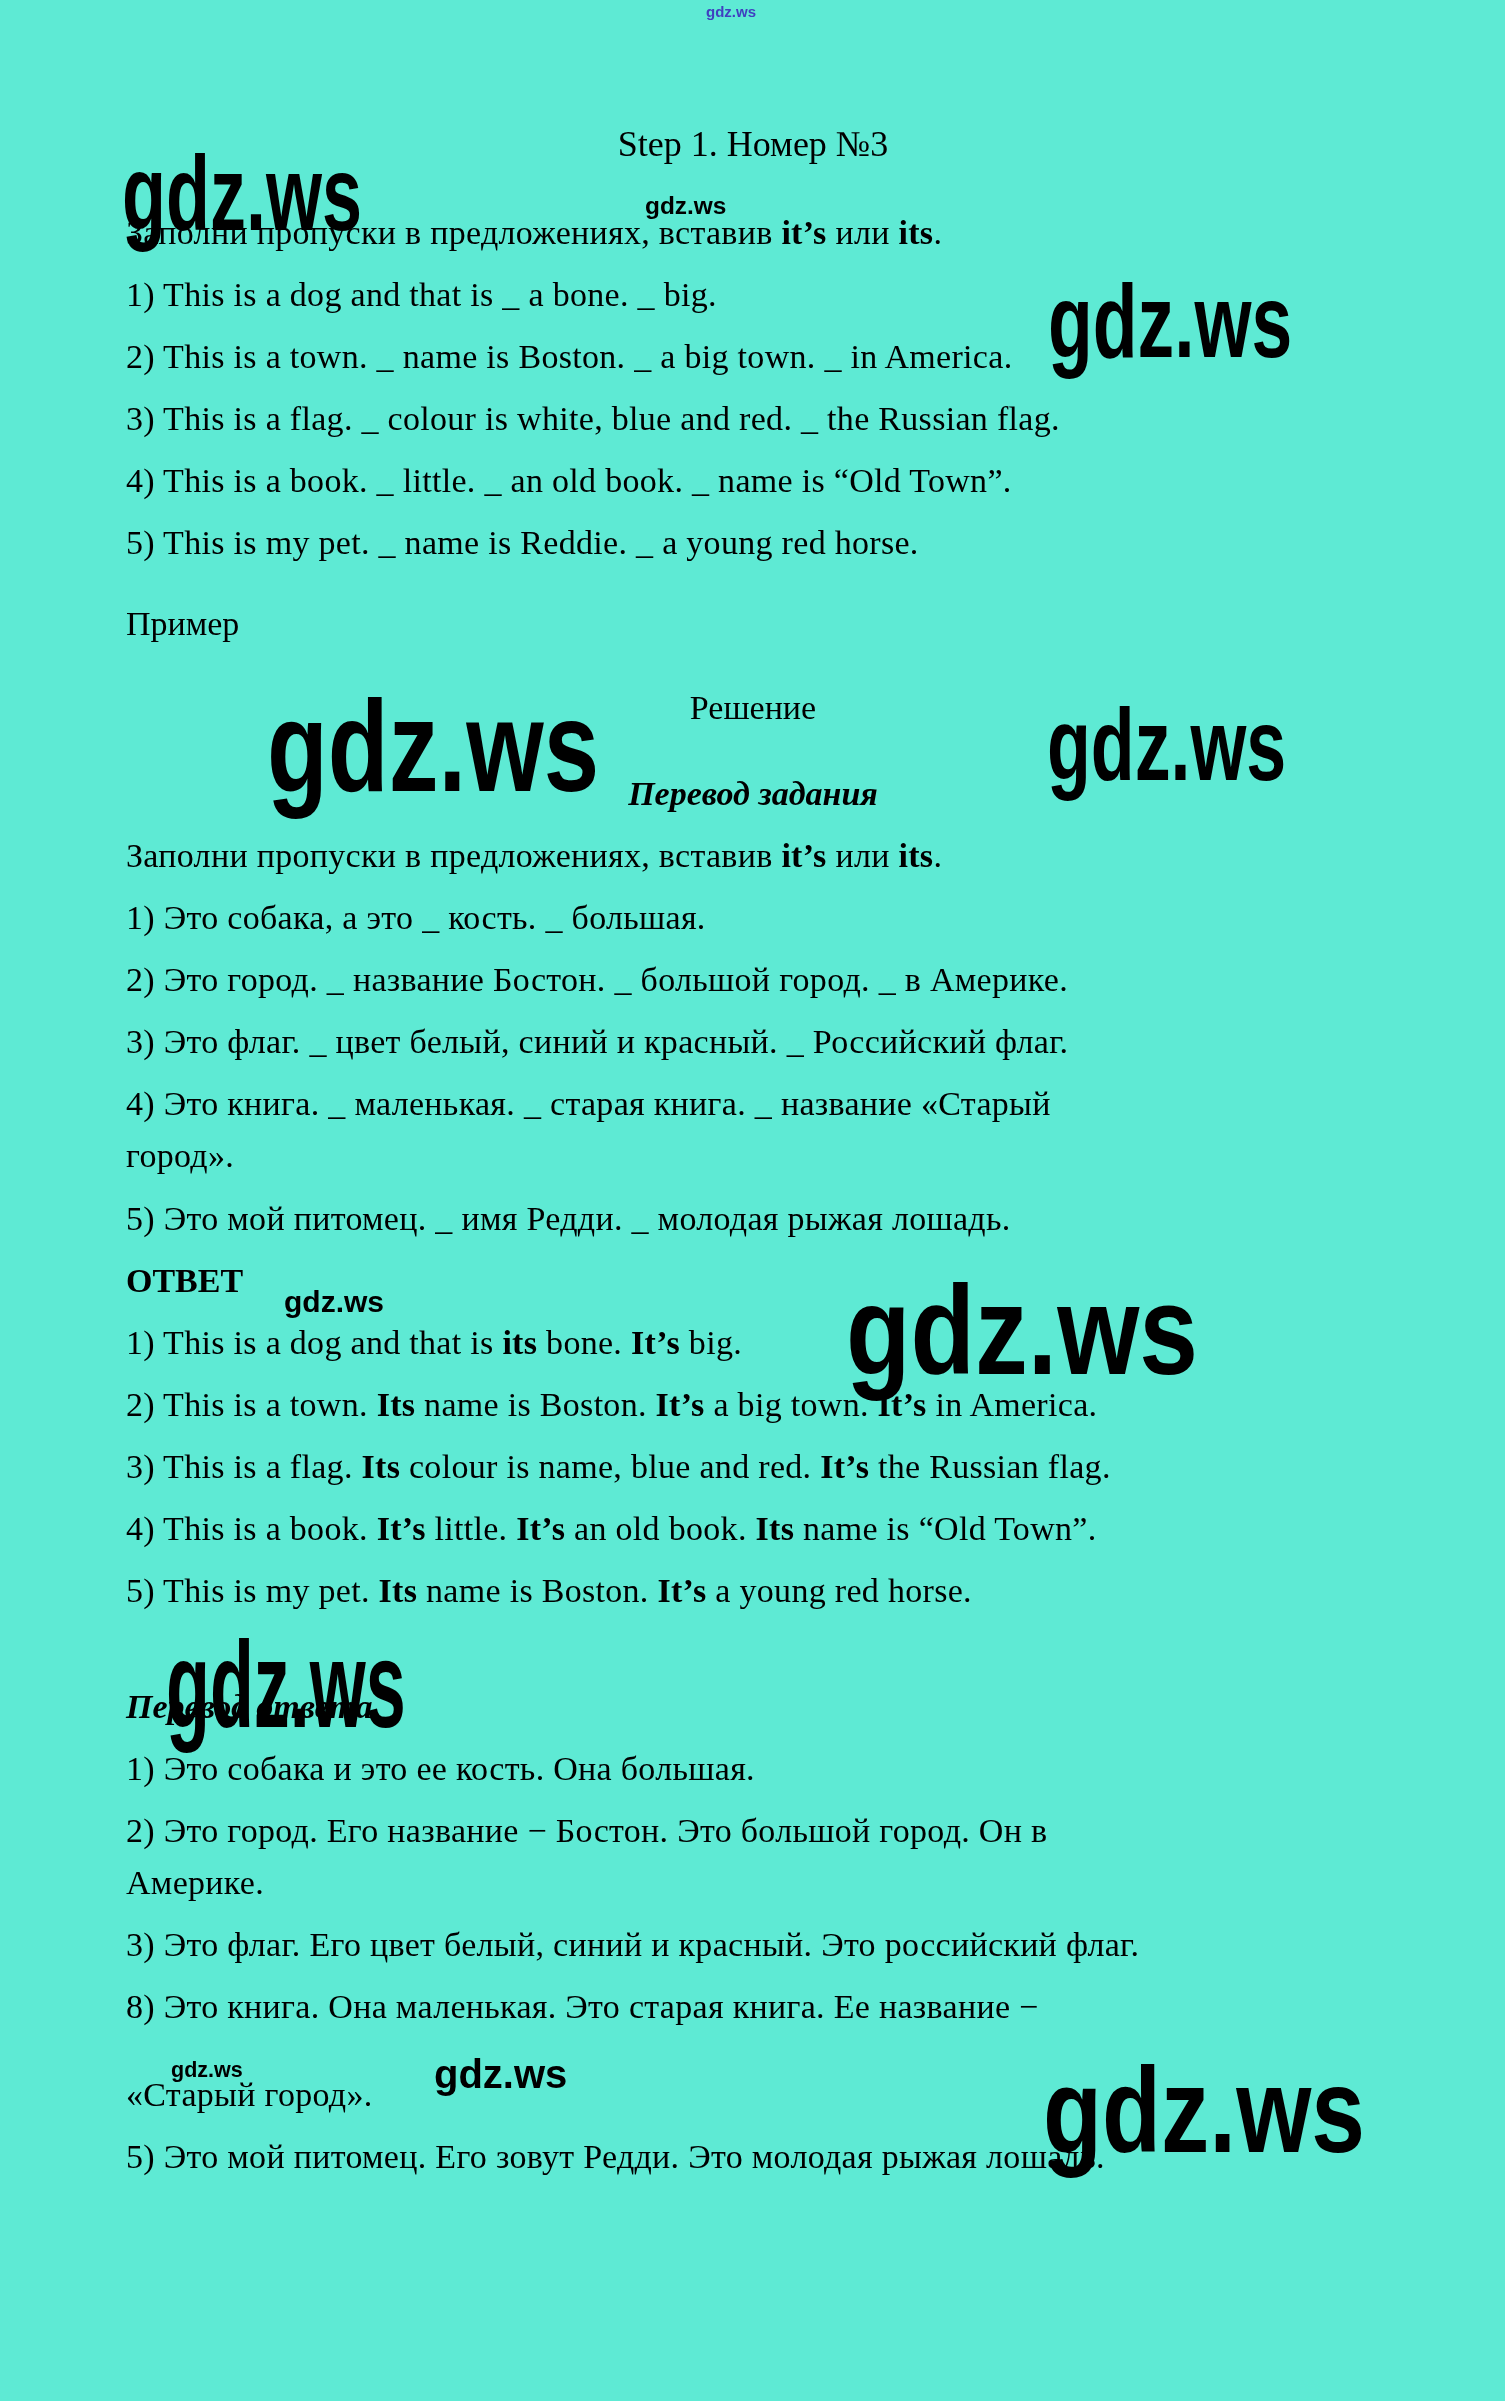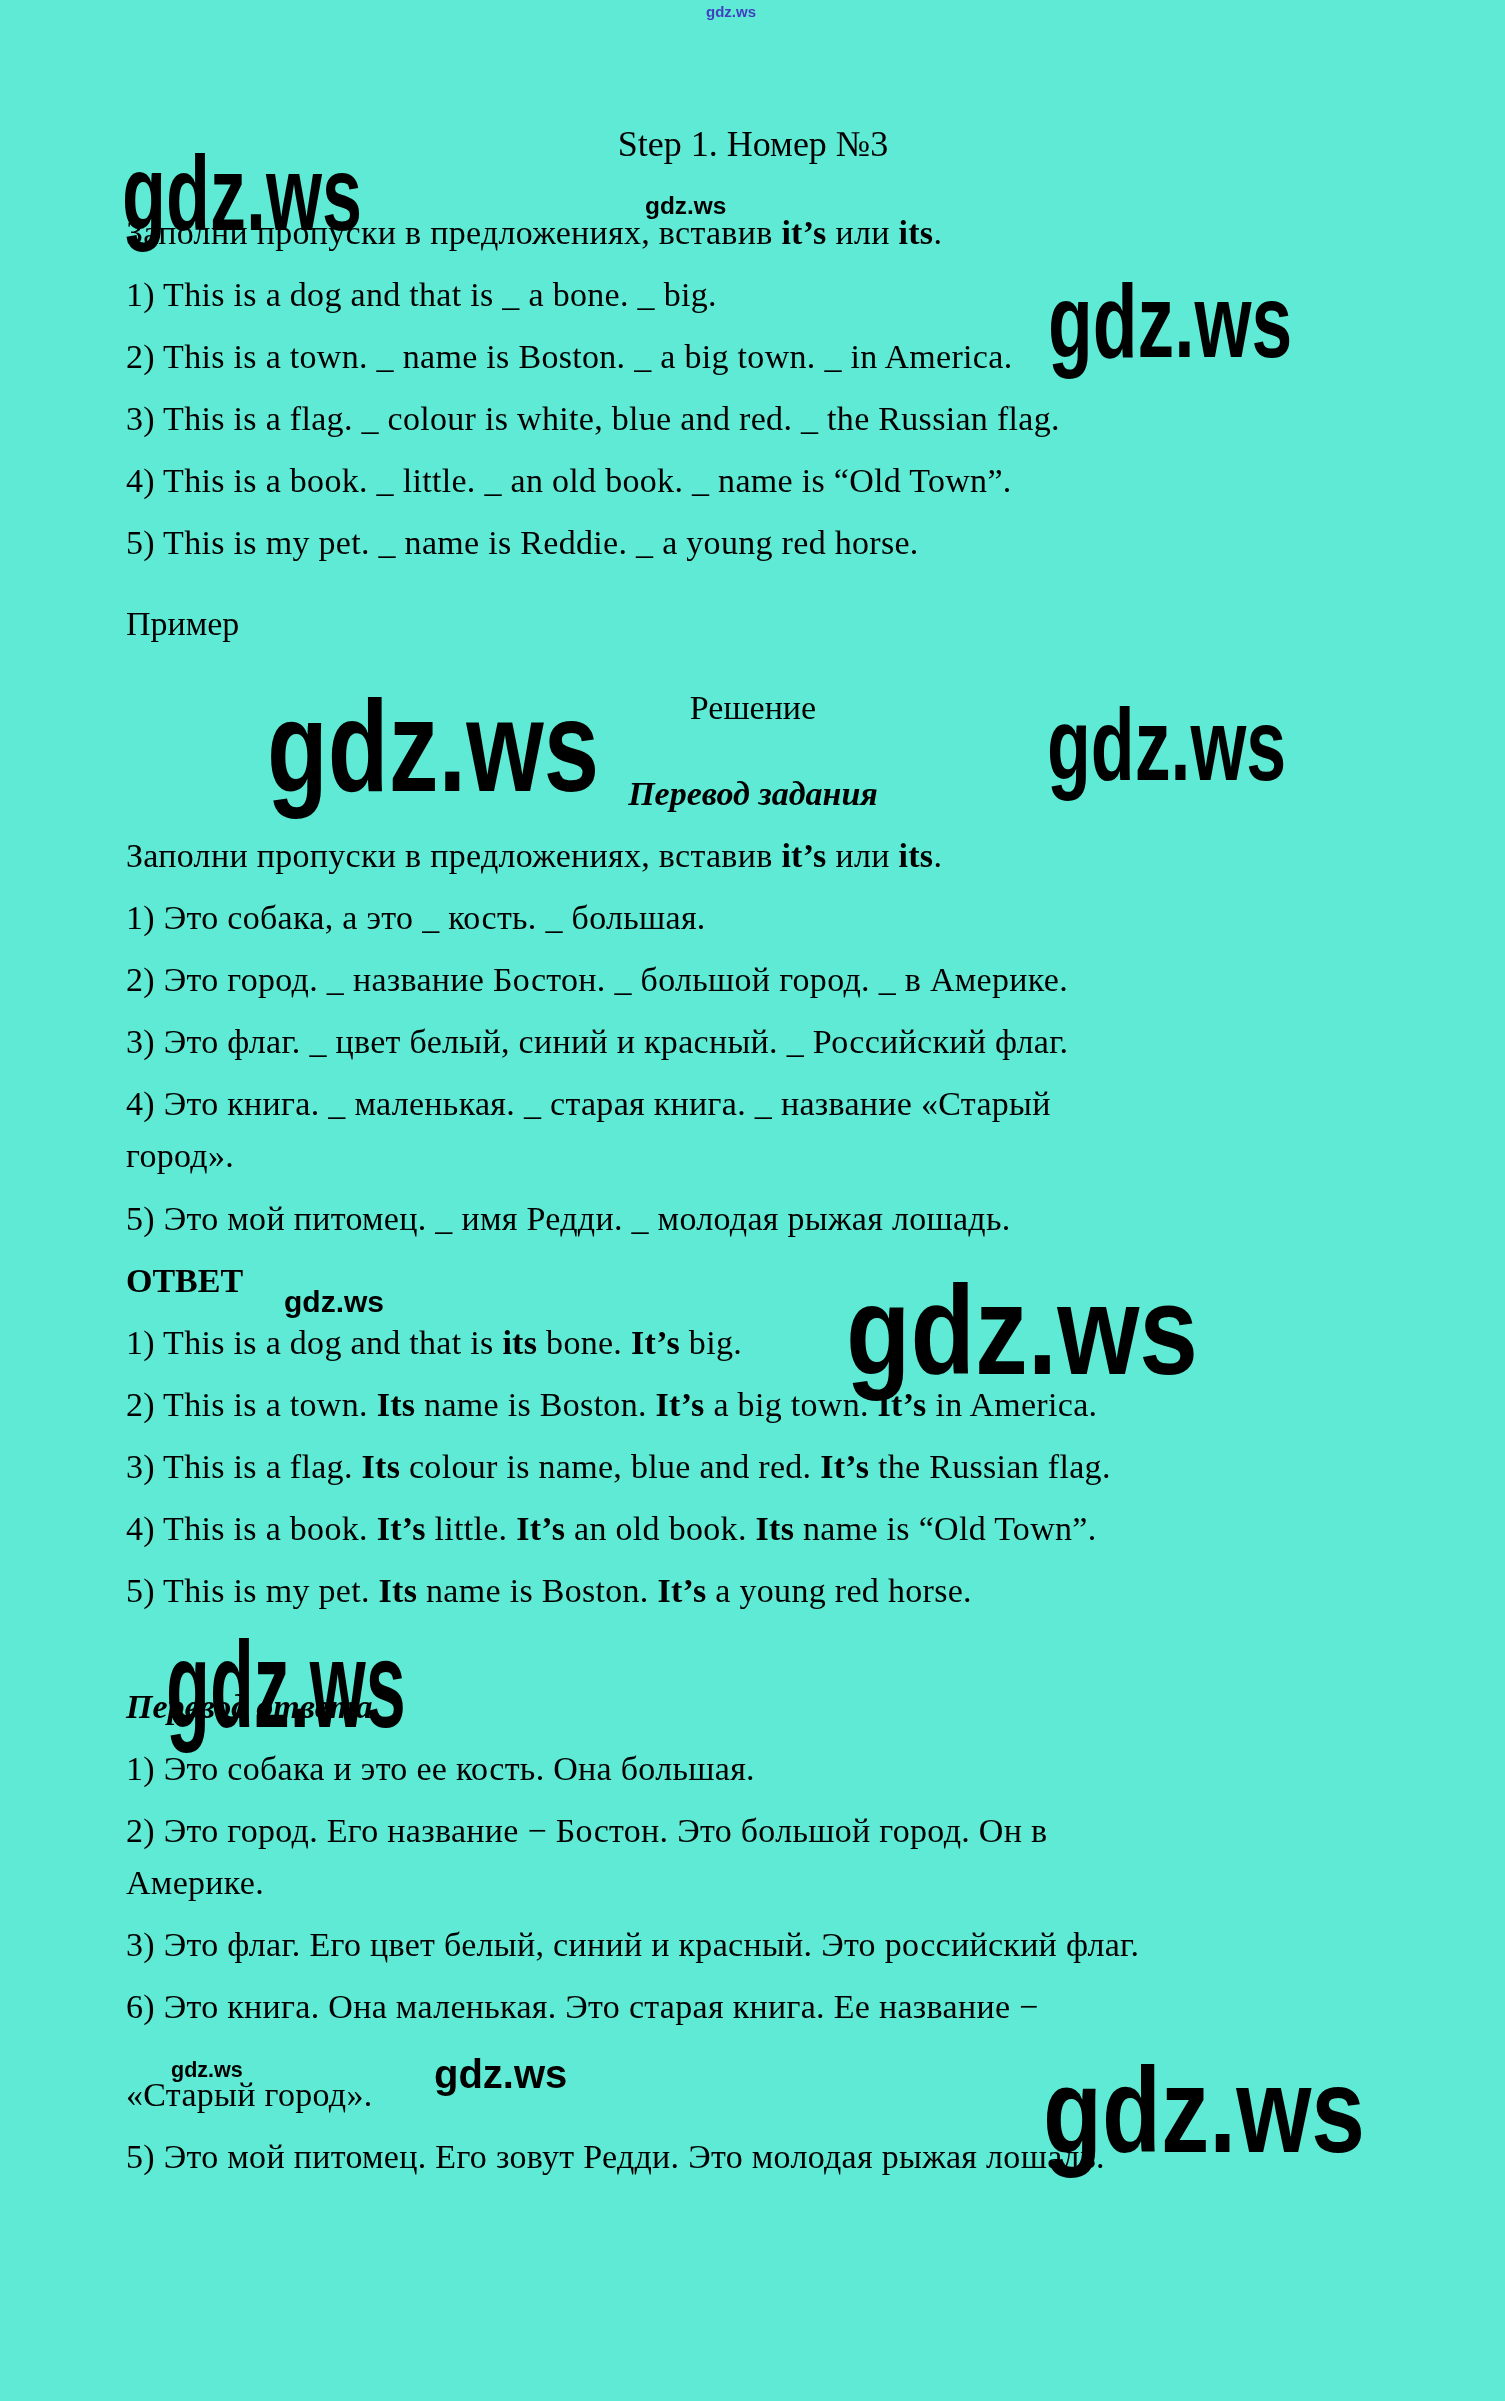--- a/index.html
+++ b/index.html
@@ -81,19 +81,19 @@
     <div class="line"><span>2) This is a town. </span><span class="b">Its</span><span> name is Boston. </span><span class="b">It’s</span><span> a big town. </span><span class="b">It’s</span><span> in America.</span></div>
     <div class="line"><span>3) This is a flag. </span><span class="b">Its</span><span> colour is name, blue and red. </span><span class="b">It’s</span><span> the Russian flag.</span></div>
     <div class="line"><span>4) This is a book. </span><span class="b">It’s</span><span> little. </span><span class="b">It’s</span><span> an old book. </span><span class="b">Its</span><span> name is “Old Town”.</span></div>
     <div class="line"><span>5) This is my pet. </span><span class="b">Its</span><span> name is Boston. </span><span class="b">It’s</span><span> a young red horse.</span></div>
 
     <div class="h bi mt-po">Перевод ответа</div>
     <div class="line">1) Это собака и это ее кость. Она большая.</div>
     <div class="line tight">2) Это город. Его название − Бостон. Это большой город. Он в</div>
     <div class="line">Америке.</div>
     <div class="line">3) Это флаг. Его цвет белый, синий и красный. Это российский флаг.</div>
-    <div class="line tight">6) Это книга. Она маленькая. Это старая книга. Ее название −</div>
+    <div class="line tight">8) Это книга. Она маленькая. Это старая книга. Ее название −</div>
     <div class="line mt-sg">«Старый город».</div>
     <div class="line">5) Это мой питомец. Его зовут Редди. Это молодая рыжая лошадь.</div>
 
   </div>
 </div>
 
 
 </body></html>

